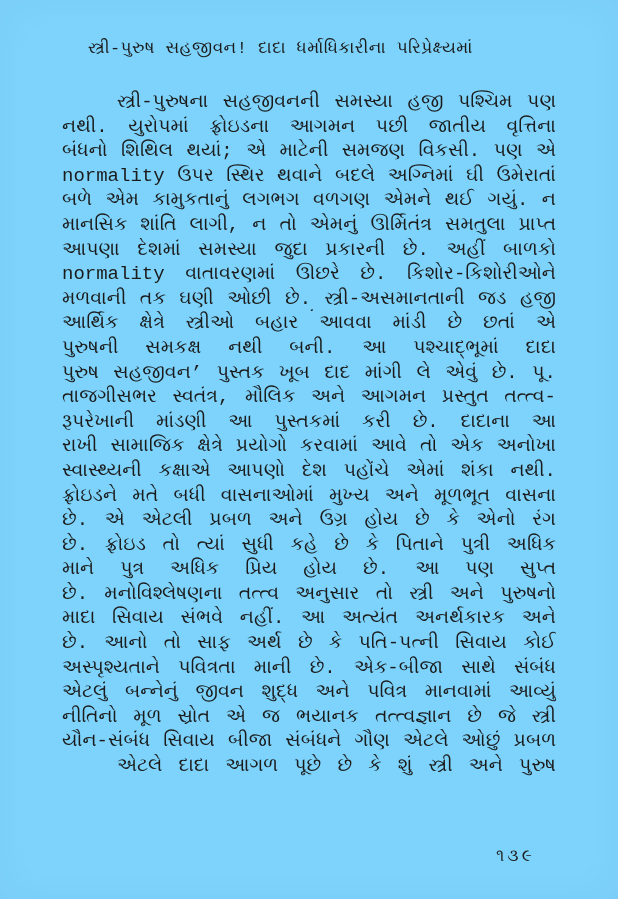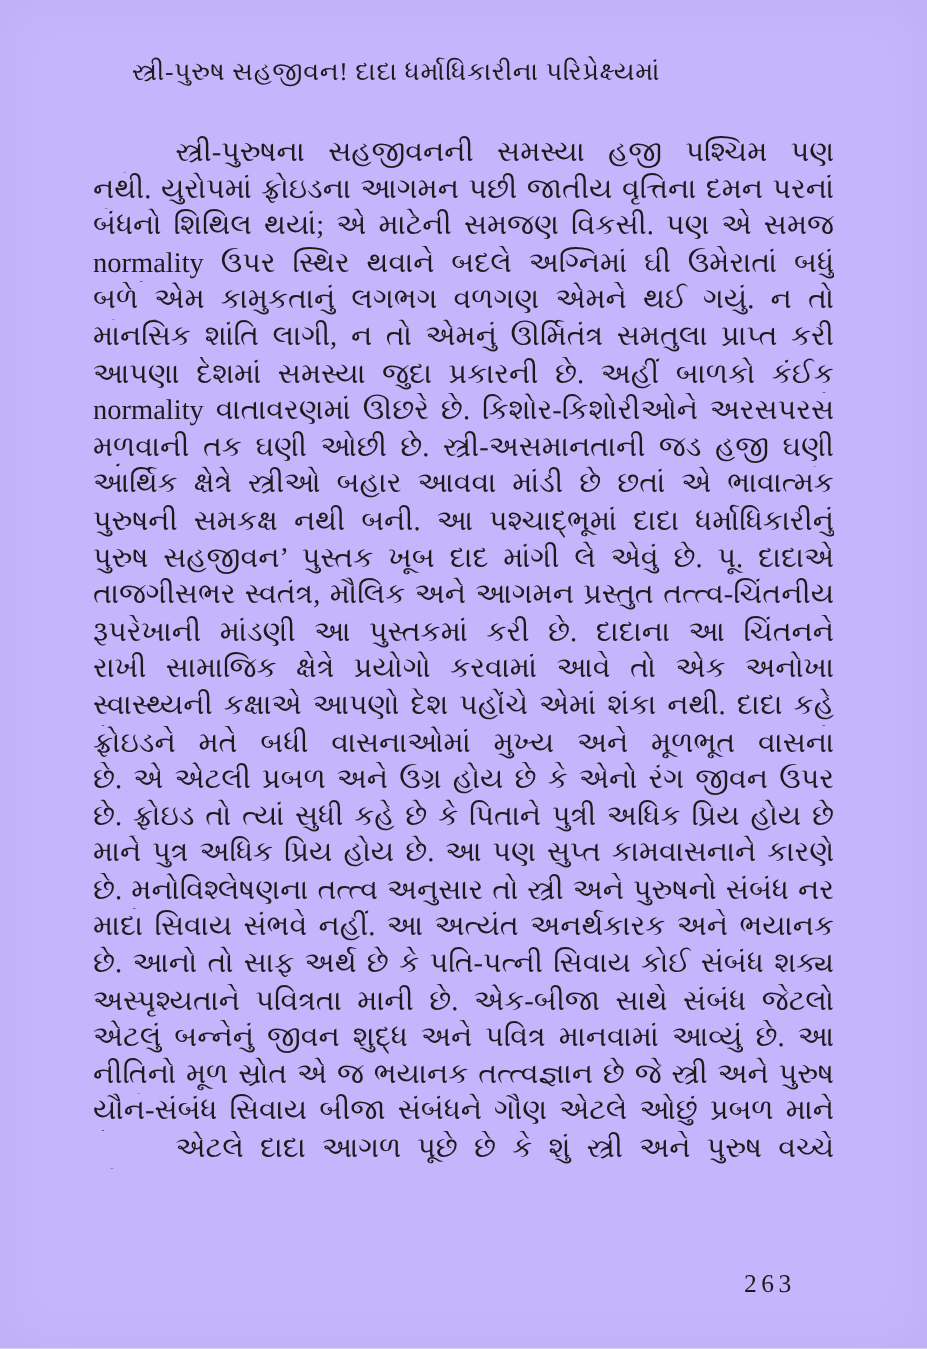--- a/index.html
+++ b/index.html
@@ -5,23 +5,23 @@
   html, body {
     margin: 0;
     padding: 0;
     background: #e9e9e7;
   }
   .page {
     position: relative;
     width: 618px;
     height: 899px;
     margin: 0 auto;
-    background: #c4b5fd;
+    background: #7dd3fc;
     color: #1b1b1b;
-    font-family: Liberation Serif, serif;
+    font-family: Liberation Mono, monospace;
     overflow: hidden;
     box-shadow: inset 0 0 40px rgba(0,0,0,0.03);
   }
   .header {
     position: absolute;
     left: 88px;
     top: 38px;
     width: 470px;
     font-size: 17px;
     letter-spacing: 0.4px;
@@ -91,14 +91,14 @@
         <div class="line">અસ્પૃશ્યતાને પવિત્રતા માની છે. એક-બીજા સાથે સંબંધ જેટલો ઓછો</div>
         <div class="line">એટલું બન્નેનું જીવન શુદ્ધ અને પવિત્ર માનવામાં આવ્યું છે. આ સદાચાર-</div>
         <div class="line">નીતિનો મૂળ સ્રોત એ જ ભયાનક તત્ત્વજ્ઞાન છે જે સ્ત્રી અને પુરુષ વચ્ચે</div>
         <div class="line">યૌન-સંબંધ સિવાય બીજા સંબંધને ગૌણ એટલે ઓછું પ્રબળ માને છે.</div>
       </div>
       <div class="para">
         <div class="line first">એટલે દાદા આગળ પૂછે છે કે શું સ્ત્રી અને પુરુષ વચ્ચે કૌટુંબિક</div>
       </div>
     </div>
 
-  <div class="pageno">263</div>
+  <div class="pageno">૧૩૯</div>
 </div>
 
 </body></html>

